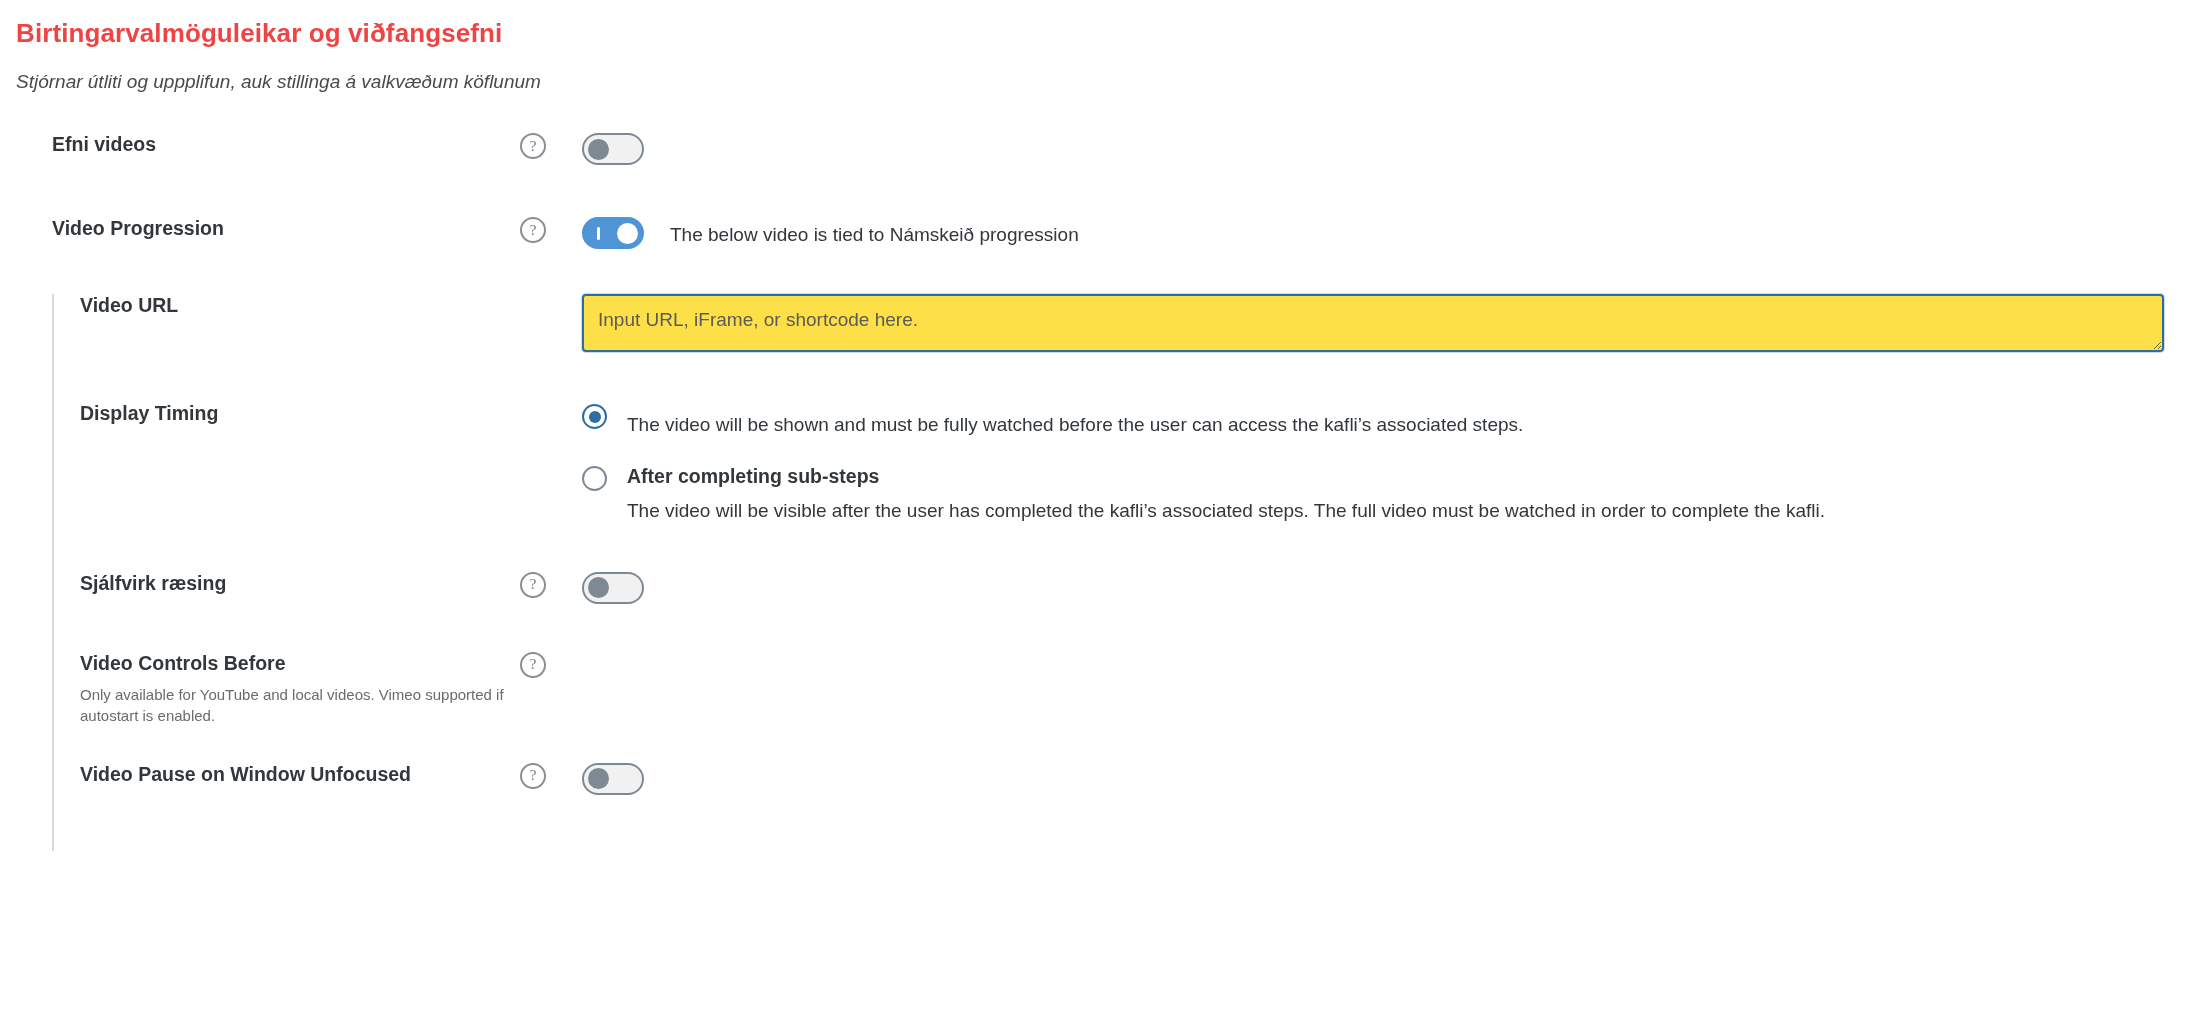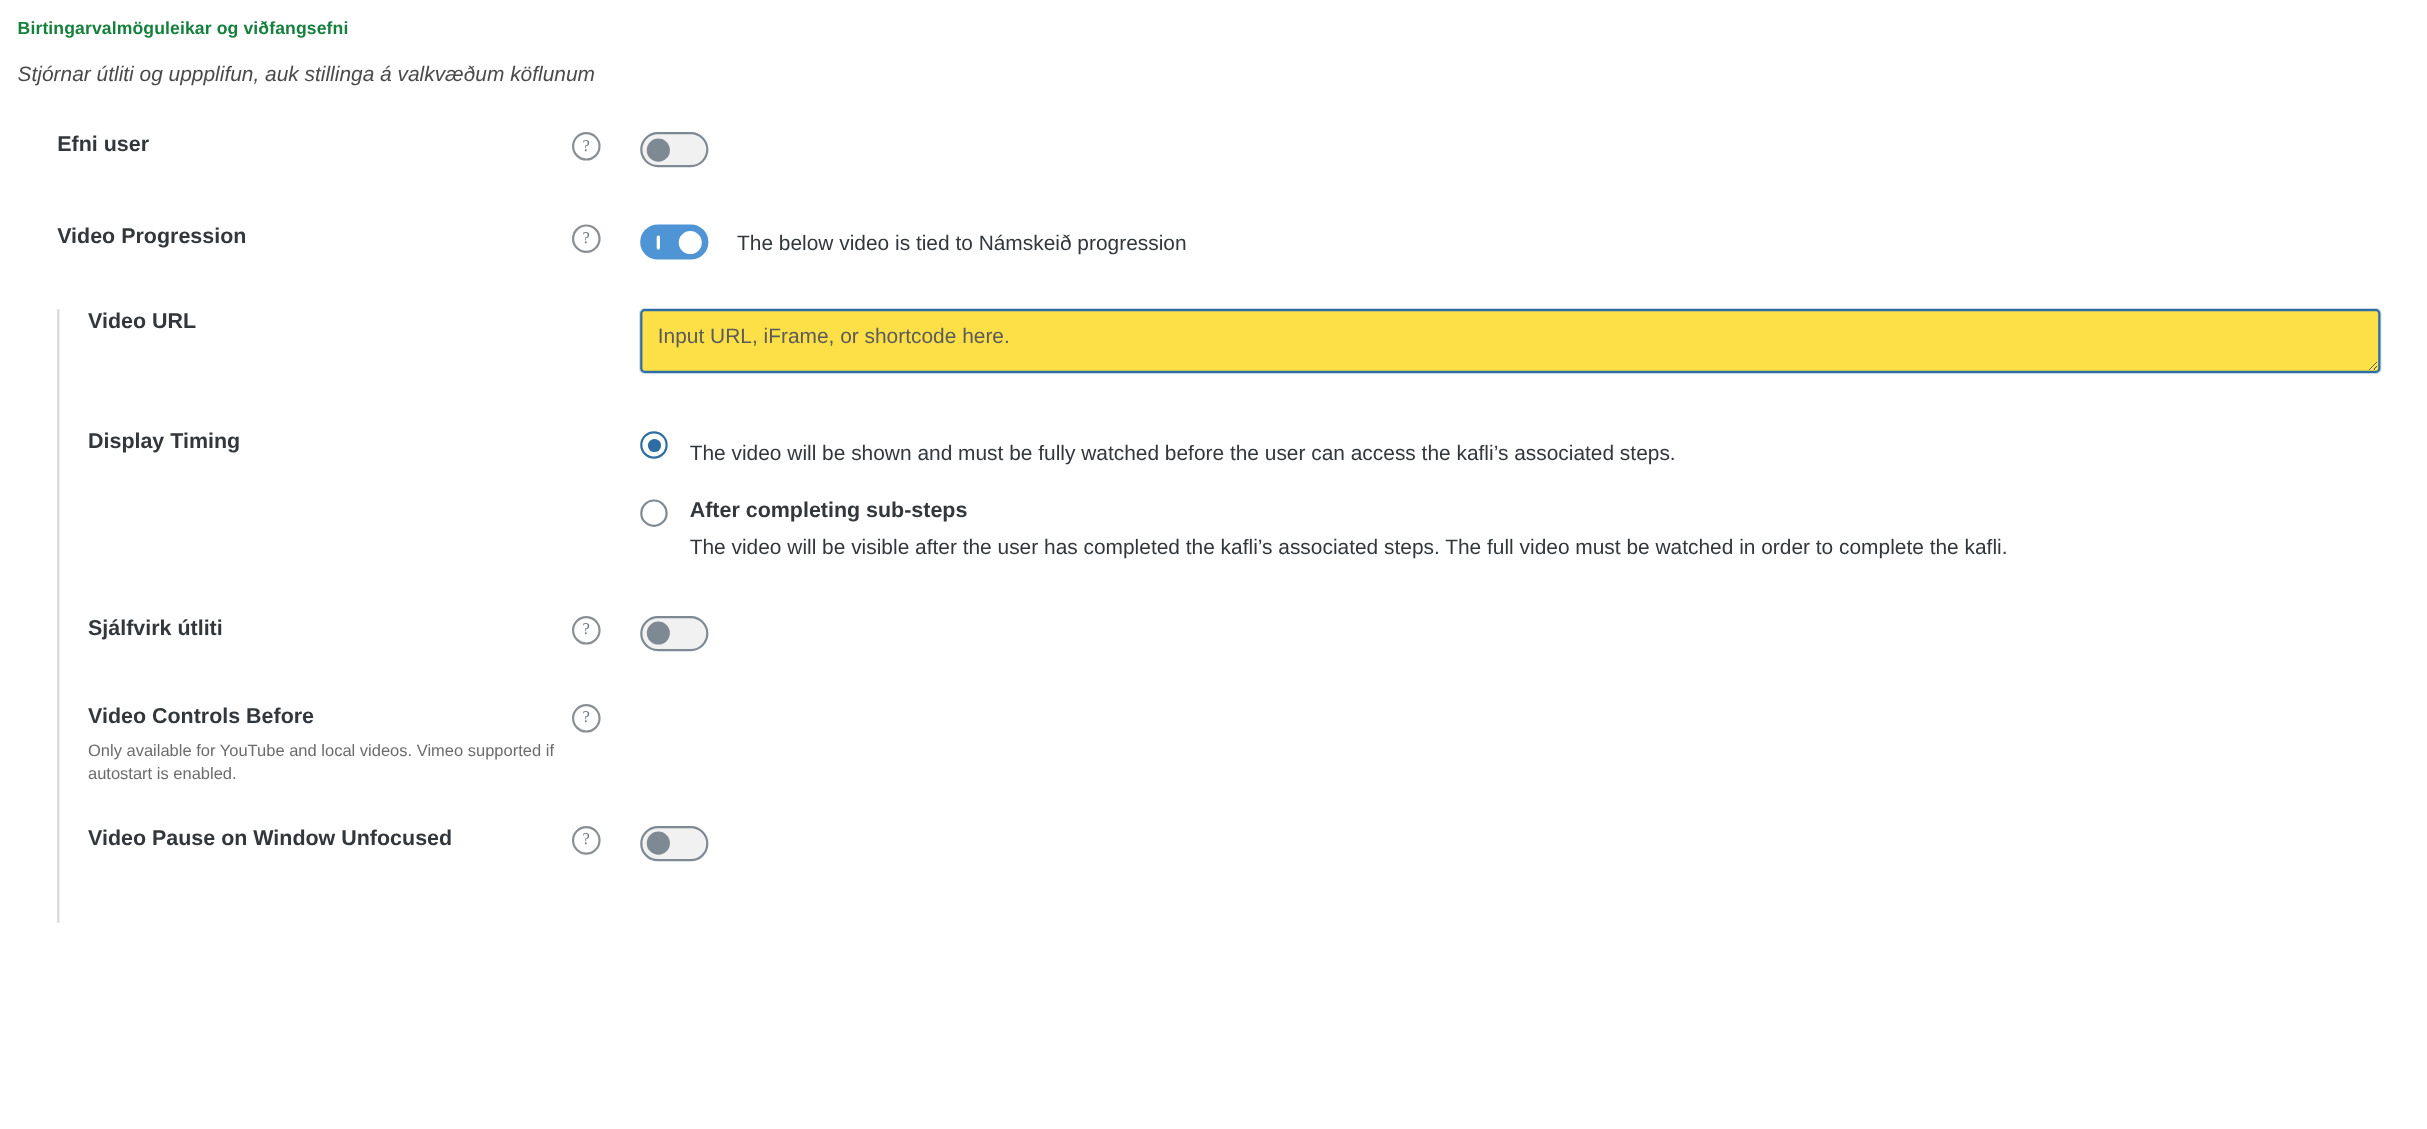--- a/index.html
+++ b/index.html
@@ -14,23 +14,23 @@
     min-height: 1026px;
     position: relative;
     overflow: hidden;
   }
   .page {
     position: relative;
     width: 2206px;
     padding: 18px 0 0 0;
   }
   .panel-title {
-    font-size: 16px;
+    font-size: 26px;
     font-weight: bold;
-    color: #15803d;
+    color: #ef4444;
     margin: 0 0 0 16px;
     letter-spacing: 0.1px;
   }
   .panel-sub {
     font-size: 19px;
     font-style: italic;
     color: #4a4a4a;
     margin: 22px 0 0 16px;
   }
 
@@ -217,21 +217,21 @@
 
 <div class="page">
 
   <div class="panel-title">Birtingarvalmöguleikar og viðfangsefni</div>
   <div class="panel-sub">Stjórnar útliti og uppplifun, auk stillinga á valkvæðum köflunum</div>
 
   <div class="rows">
 
     <div class="row r-efni">
       <div class="lbl-col">
-        <div class="lbl">Efni user</div>
+        <div class="lbl">Efni videos</div>
       </div>
       <div class="help-wrap">
         <div class="help">?</div>
       </div>
       <div class="ctrl-col">
         <div class="toggle">
           <span class="knob"></span>
         </div>
       </div>
     </div>
@@ -285,21 +285,21 @@
               <div class="radio-title">After completing sub-steps</div>
               <div class="radio-desc">The video will be visible after the user has completed the kafli’s associated steps. The full video must be watched in order to complete the kafli.</div>
             </div>
           </div>
 
         </div>
       </div>
 
       <div class="row r-auto">
         <div class="lbl-col indent">
-          <div class="lbl">Sjálfvirk útliti</div>
+          <div class="lbl">Sjálfvirk ræsing</div>
         </div>
         <div class="help-wrap">
           <div class="help">?</div>
         </div>
         <div class="ctrl-col">
           <div class="toggle">
             <span class="knob"></span>
           </div>
         </div>
       </div>

